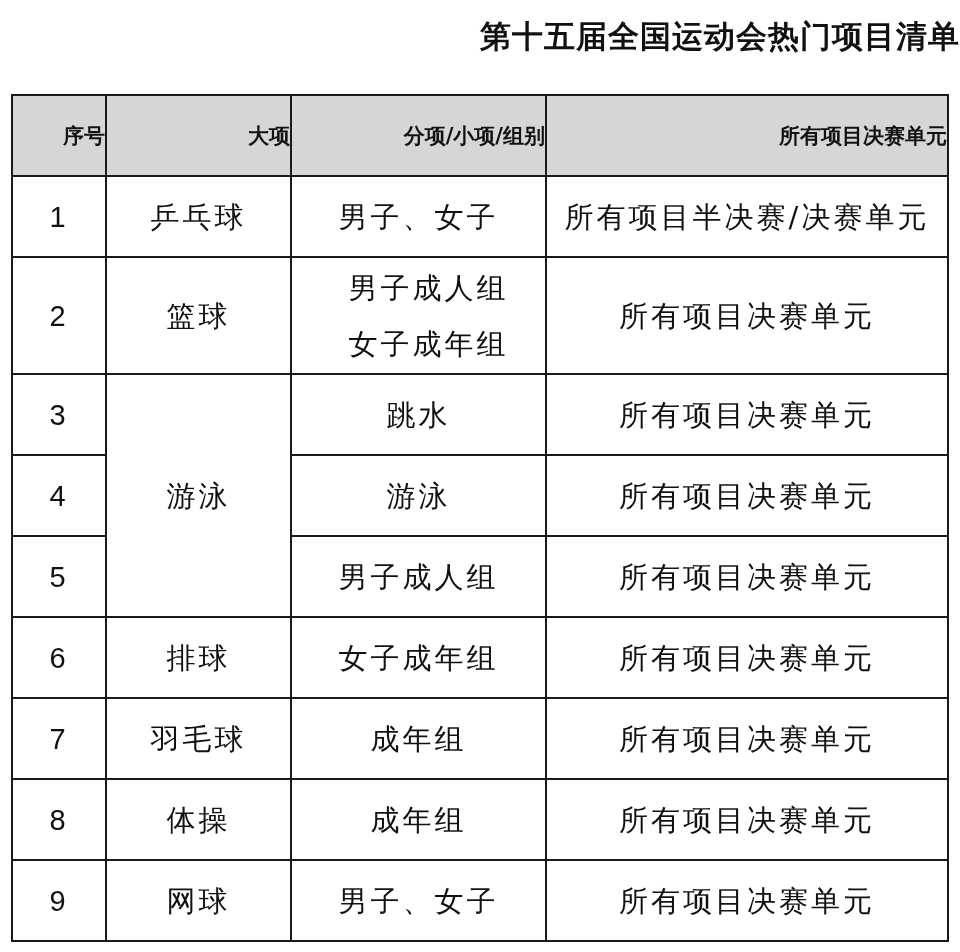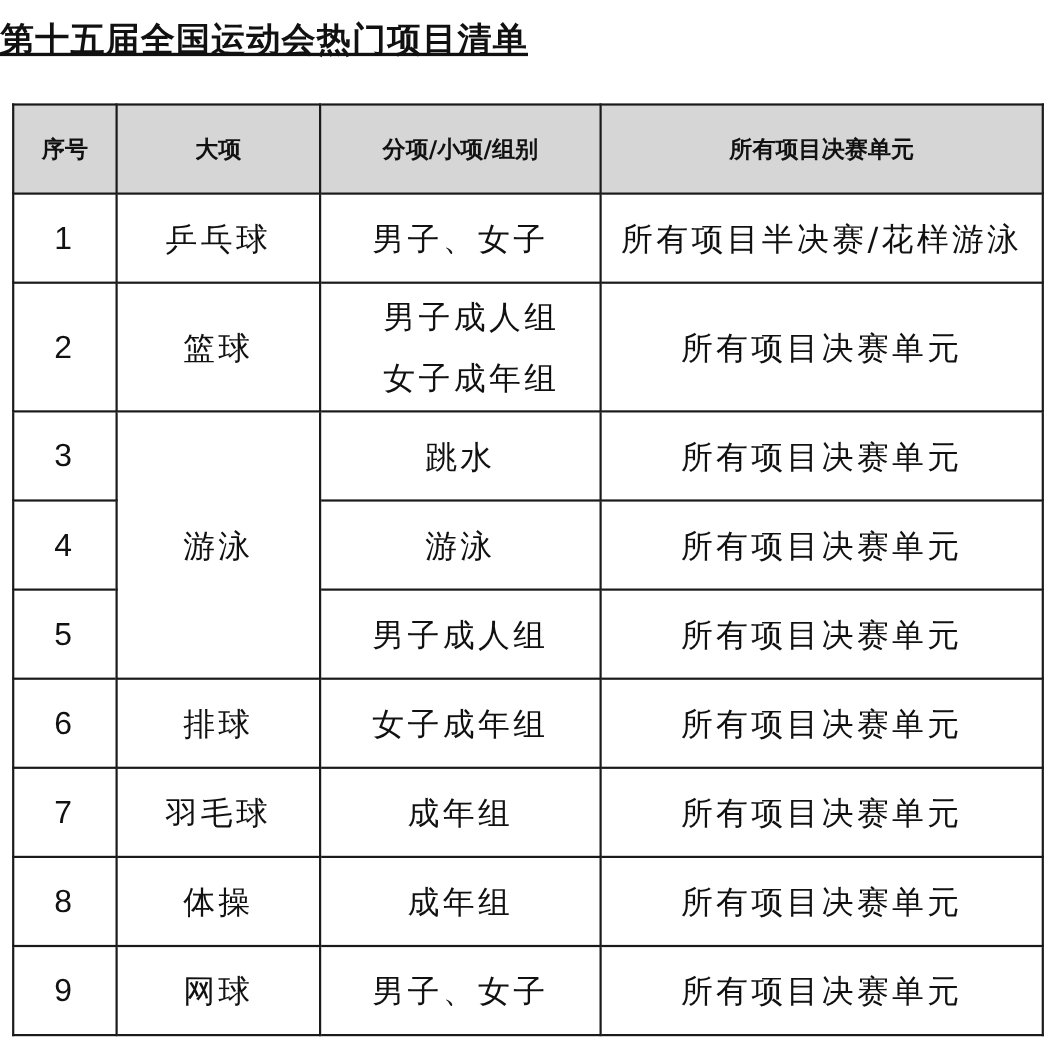--- a/index.html
+++ b/index.html
@@ -1,24 +1,24 @@
 <!DOCTYPE html>
 <html><head>
 <meta charset="utf-8">
 <style>
   html, body { margin: 0; padding: 0; background: #ffffff; }
   body { width: 960px; height: 952px; position: relative; overflow: hidden;
          font-family: "DejaVu Sans", "Liberation Sans", sans-serif; color: #111; }
-  .title { position: absolute; top: 14px; left: 0; width: 960px; text-align: left;
-           font-size: 31px; font-weight: bold; letter-spacing: 1px; line-height: 44px; text-decoration: underline; }
+  .title { position: absolute; top: 14px; left: 0; width: 960px; text-align: right;
+           font-size: 31px; font-weight: bold; letter-spacing: 1px; line-height: 44px; }
   table.grid { position: absolute; left: 11px; top: 94px; border-collapse: collapse;
                table-layout: fixed; width: 936px; }
   table.grid td, table.grid th { border: 2px solid #1a1a1a; text-align: center; vertical-align: middle;
                                  padding: 0; }
-  table.grid th { background: #d6d6d6; font-size: 21px; font-weight: bold; height: 79px; }
+  table.grid th { background: #d6d6d6; font-size: 21px; font-weight: bold; height: 79px; text-align: right; }
   table.grid td { font-size: 29px; font-weight: normal; letter-spacing: 3px; line-height: 56px; }
   td.num { font-family: "Liberation Sans", sans-serif; letter-spacing: 0; font-size: 30px; }
   td .line { display: block; padding-left: 20px; }
   tr.r { height: 81px; }
   tr.r2 { height: 117px; }
 </style>
 </head>
 <body>
 
 <div class="title">第十五届全国运动会热门项目清单</div>
@@ -36,21 +36,21 @@
       <th>大项</th>
       <th>分项/小项/组别</th>
       <th>所有项目决赛单元</th>
     </tr>
   </thead>
   <tbody>
     <tr class="r">
       <td class="num">1</td>
       <td>乒乓球</td>
       <td>男子、女子</td>
-      <td>所有项目半决赛/花样游泳</td>
+      <td>所有项目半决赛/决赛单元</td>
     </tr>
     <tr class="r2">
       <td class="num">2</td>
       <td>篮球</td>
       <td>
         <span class="line">男子成人组</span>
         <span class="line">女子成年组</span>
       </td>
       <td>所有项目决赛单元</td>
     </tr>

